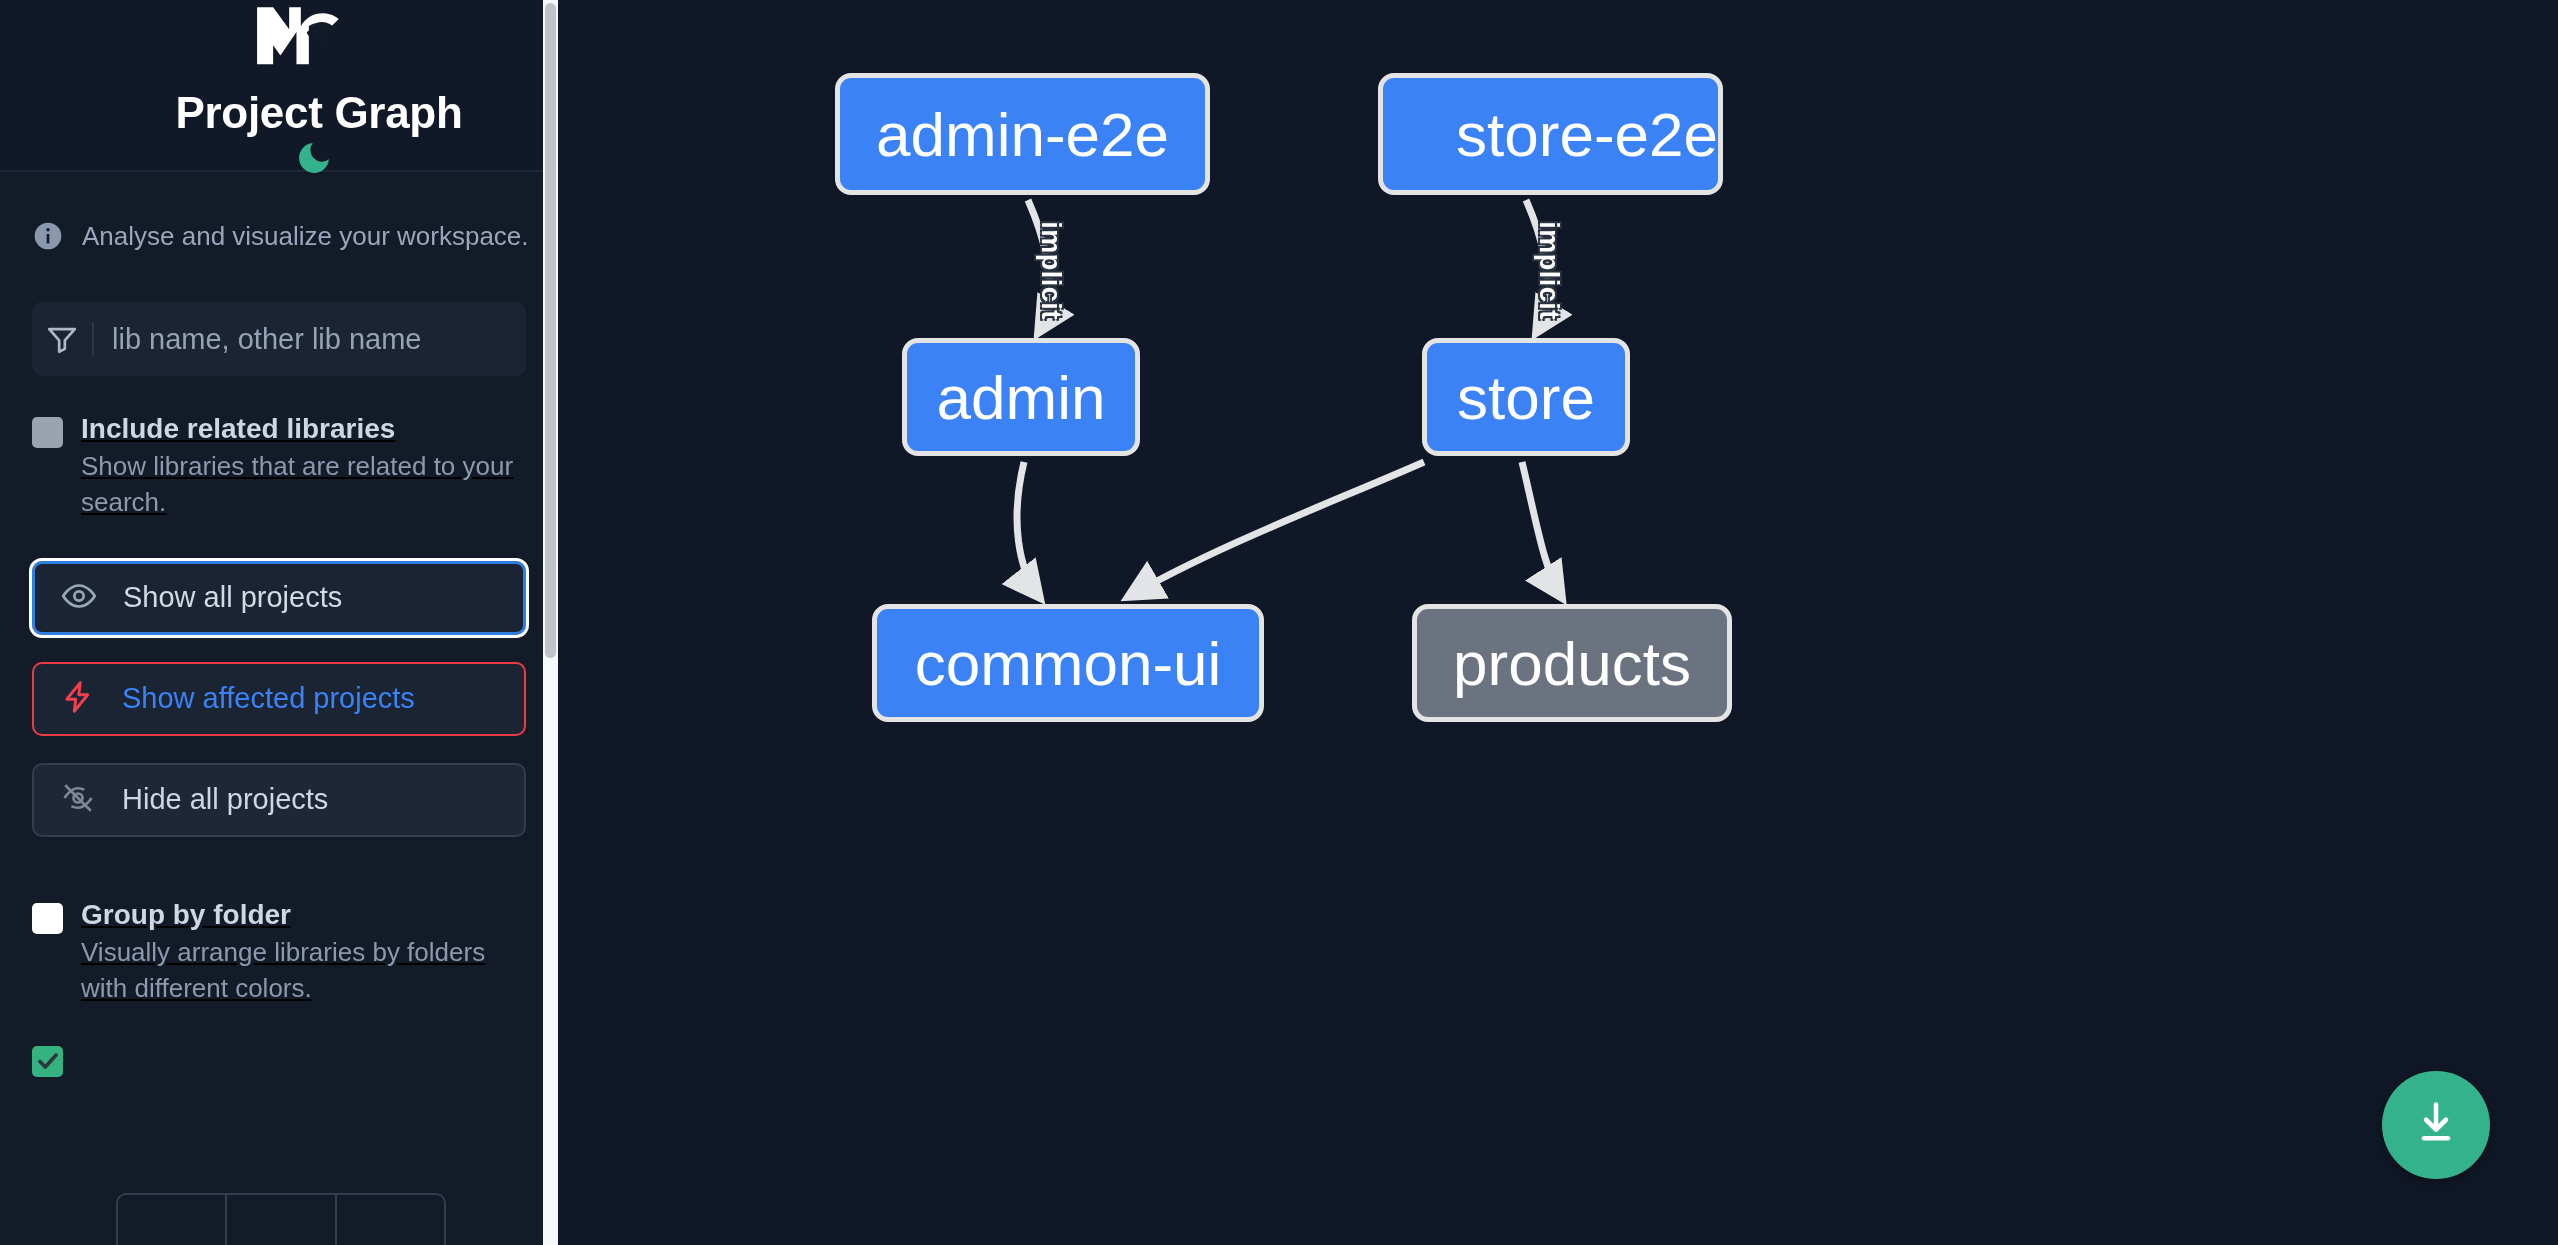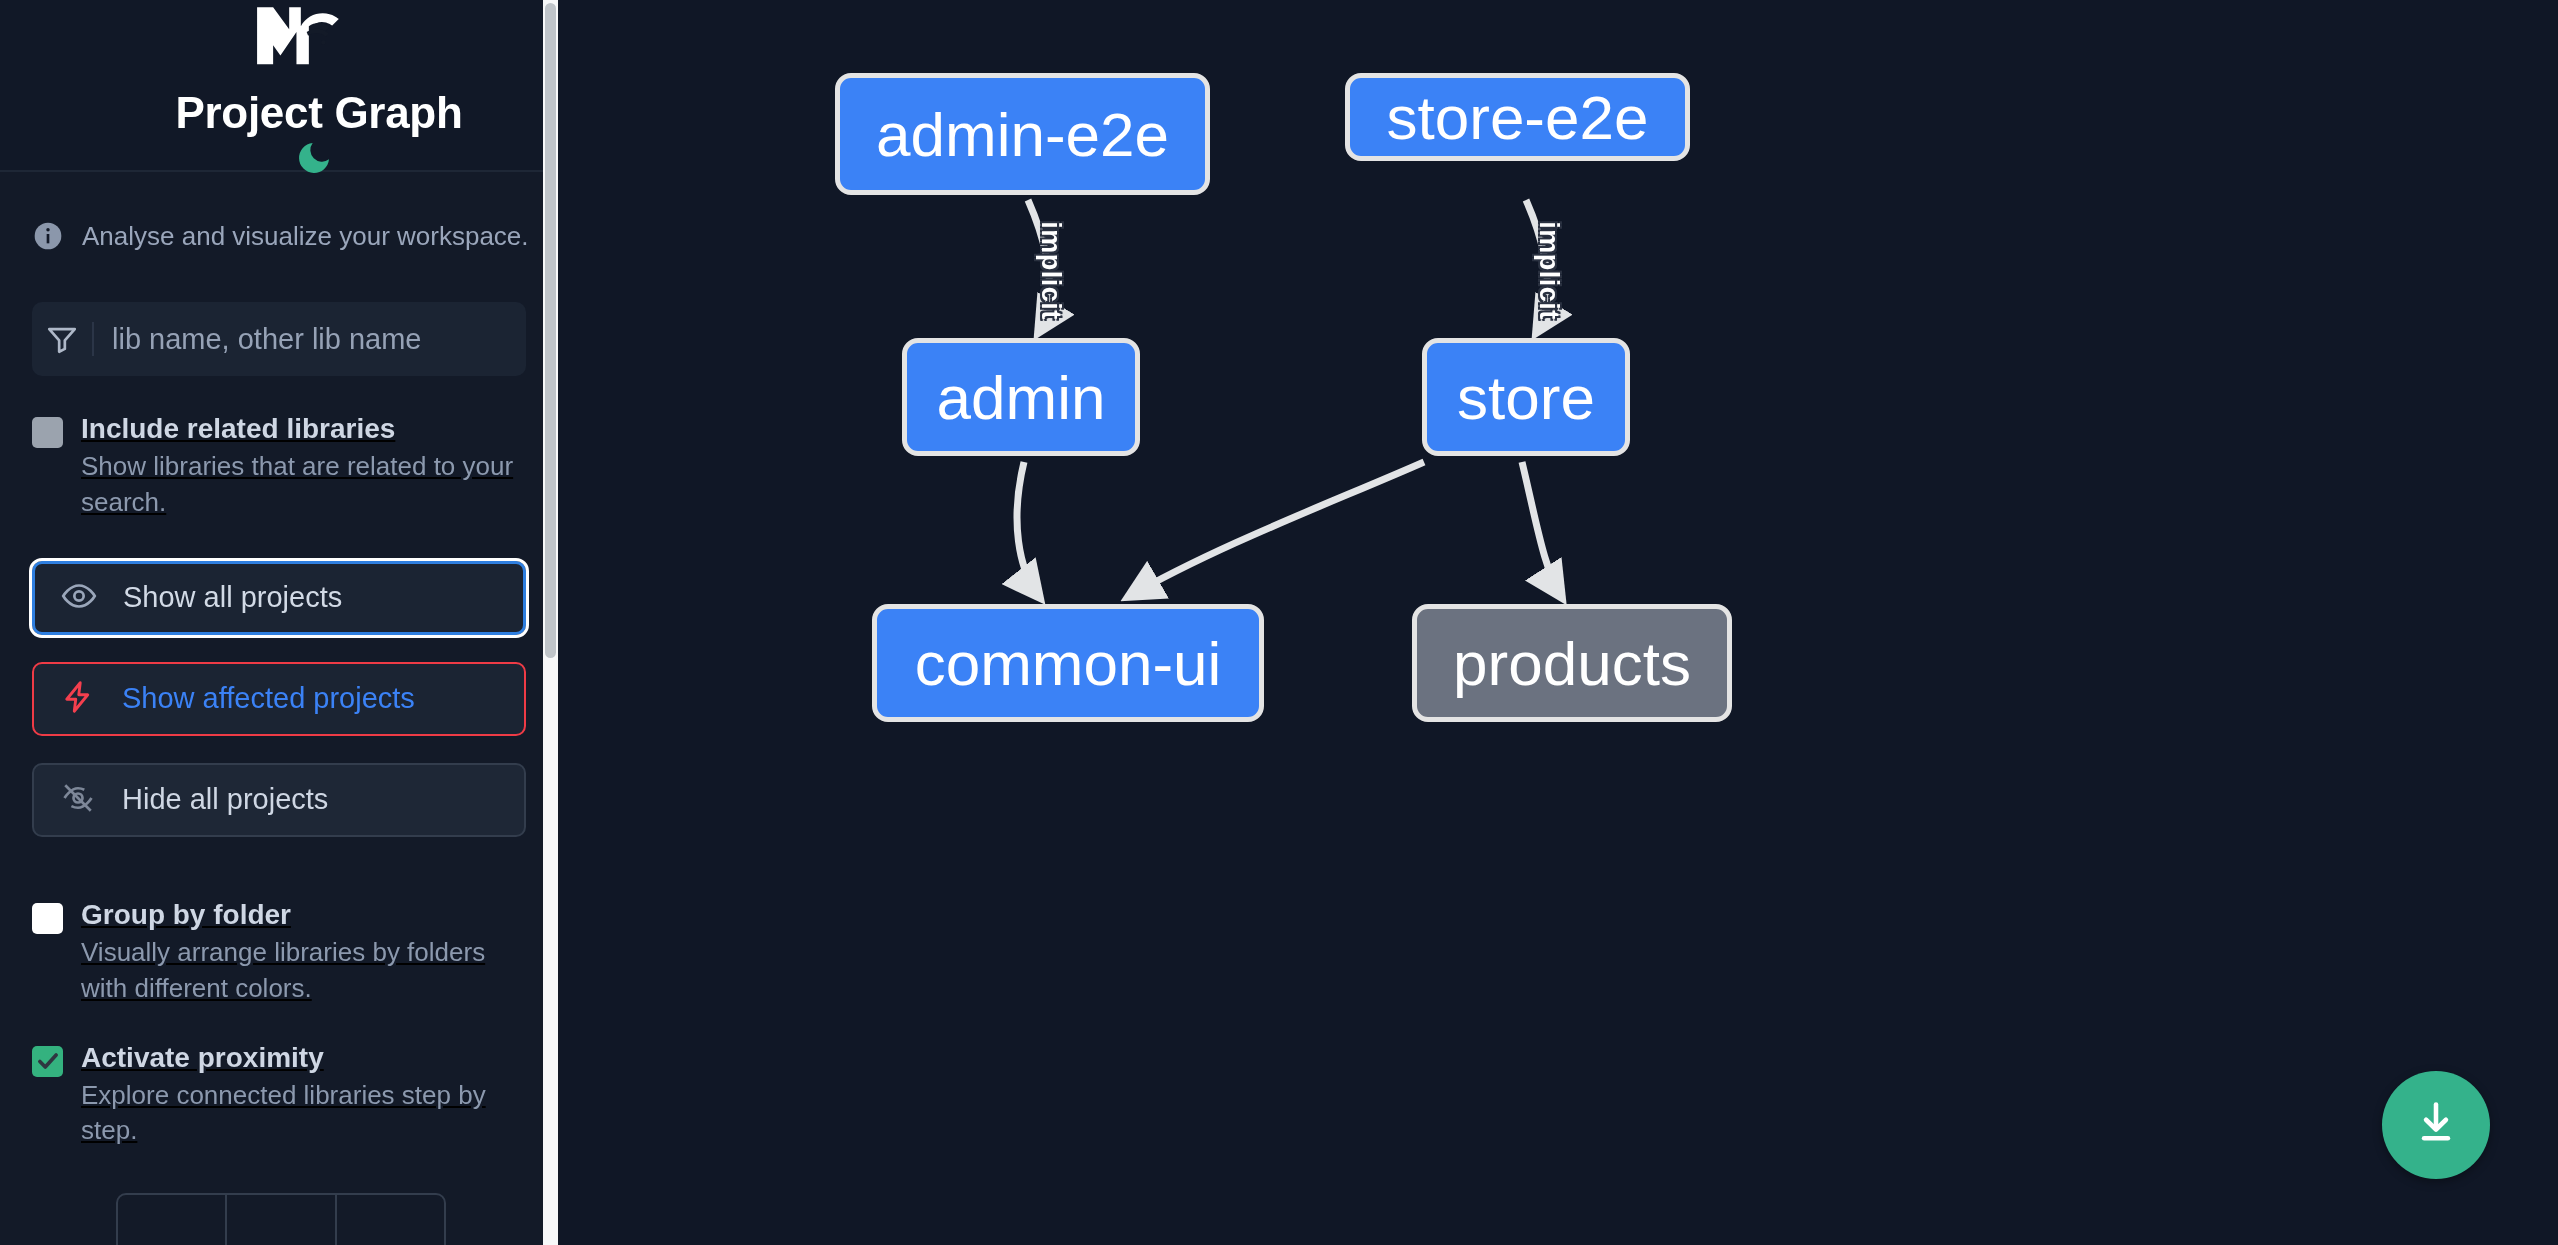--- a/index.html
+++ b/index.html
@@ -320,24 +320,20 @@
         <span class="chk-label" style="display:block">Group by folder</span>
         <span class="chk-desc" style="display:block">Visually arrange libraries by folders with different colors.</span>
       </span>
     </div>
 
     <div class="chk-row tight">
       <span class="chk-box green">
         <svg viewBox="0 0 24 24" width="26" height="26" fill="none" stroke="#2f3640" stroke-width="3.4" stroke-linecap="round" stroke-linejoin="round">
           <path d="M4.5 12.5l5 5 10-11"></path>
         </svg>
-      </span>
-      <span class="chk-texts">
-        <span class="chk-label" style="display:block">Activate proximity</span>
-        <span class="chk-desc" style="display:block">Explore connected libraries step by step.</span>
       </span>
     </div>
 
     <div class="seg-ctl">
       <span></span>
       <span></span>
       <span></span>
     </div>
 
     <div class="sb-scroll-track">
@@ -358,21 +354,21 @@
         <path d="M 968 200 C 990 250 998 300 978 333"></path>
         <path d="M 466 462 C 452 520 460 570 482 598"></path>
         <path d="M 964 462 C 978 520 986 570 1004 598"></path>
         <path d="M 866 462 C 780 500 660 545 570 597"></path>
       </g>
     </svg>
 
     <div class="node pink" style="left:277px;top:73px;width:375px;height:122px;">
       <span>admin-e2e</span>
     </div>
-    <div class="node pink" style="left:787px;top:73px;width:345px;height:88px;">
+    <div class="node pink" style="left:820px;top:73px;width:345px;height:122px;justify-content:flex-end;">
       <span>store-e2e</span>
     </div>
     <div class="node pink" style="left:344px;top:338px;width:238px;height:118px;">
       <span>admin</span>
     </div>
     <div class="node pink" style="left:864px;top:338px;width:208px;height:118px;">
       <span>store</span>
     </div>
     <div class="node pink" style="left:314px;top:604px;width:392px;height:118px;">
       <span>common-ui</span>

